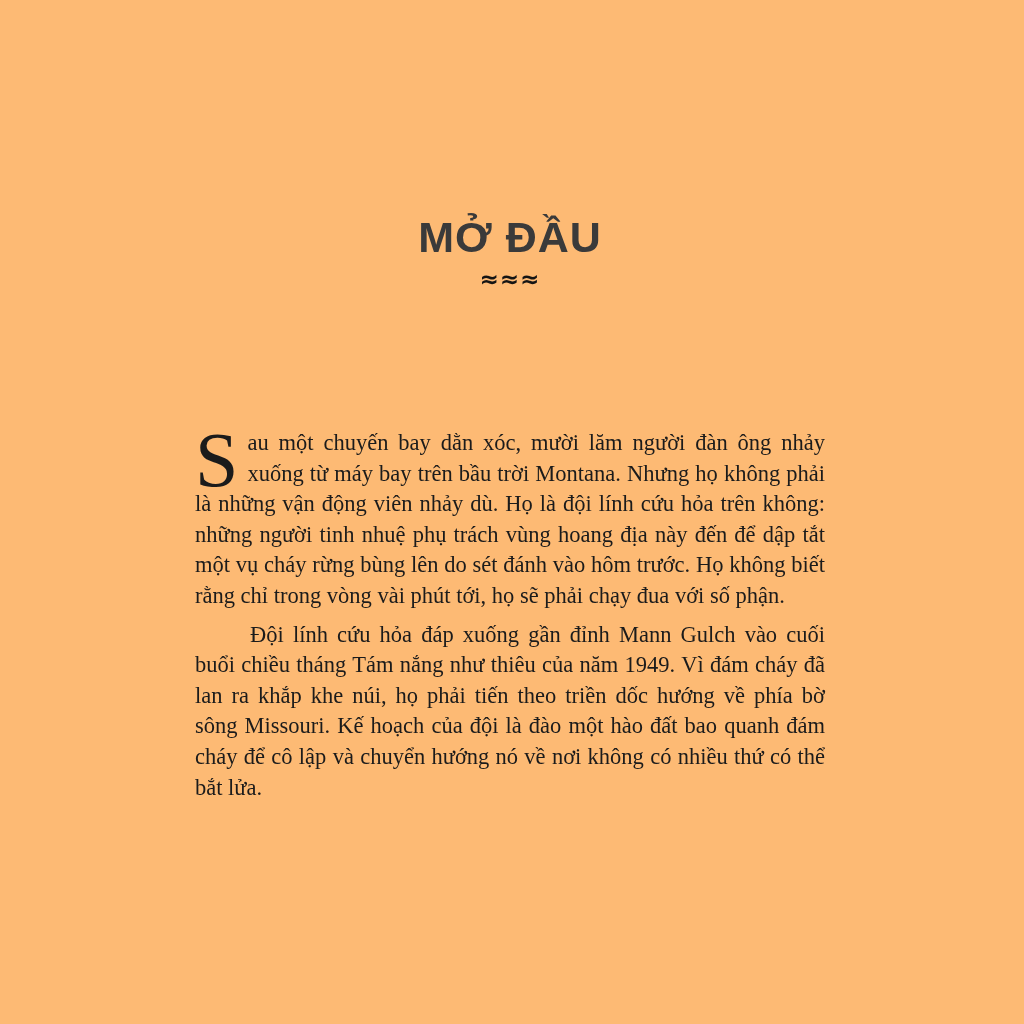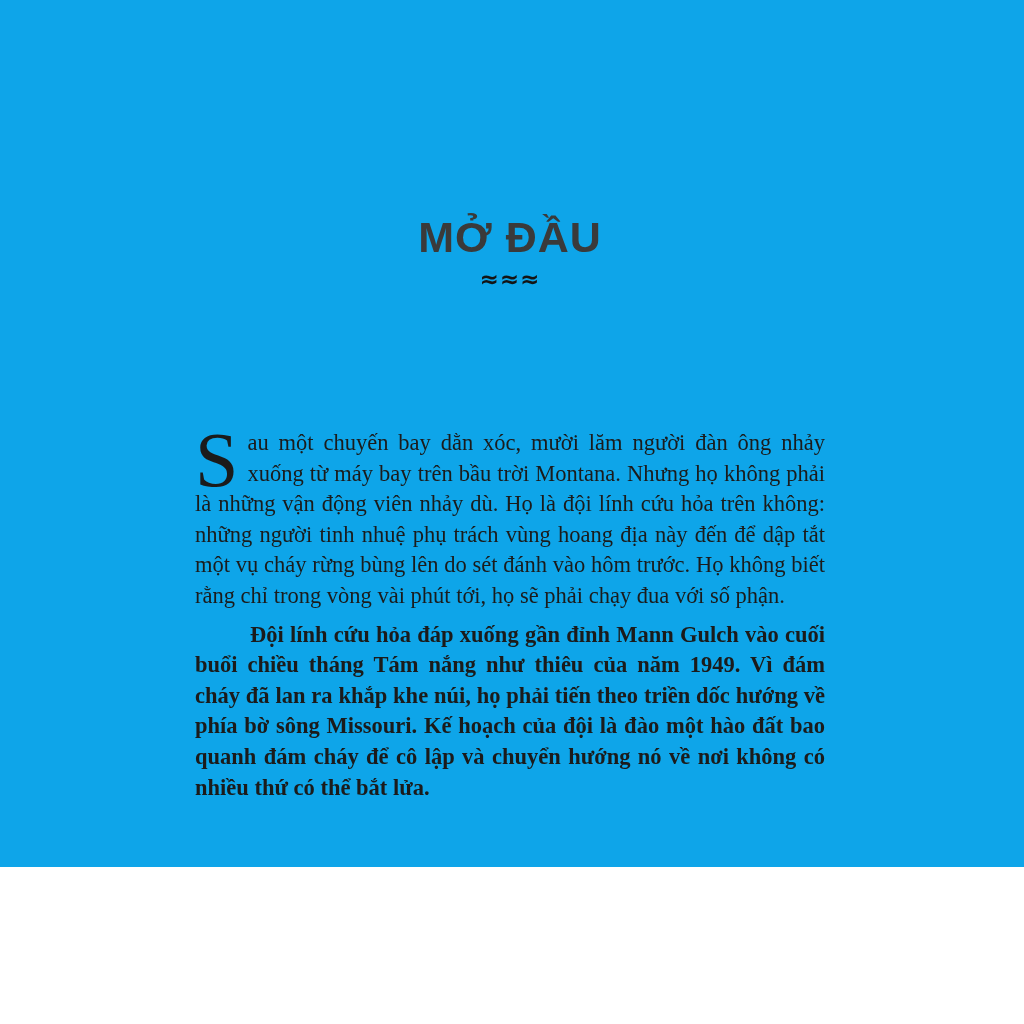--- a/index.html
+++ b/index.html
@@ -3,22 +3,22 @@
 <meta charset="utf-8">
 <style>
   html, body {
     margin: 0;
     padding: 0;
     background: #ffffff;
   }
   .page {
     position: relative;
     width: 1024px;
-    height: 867px;
-    background: #0ea5e9;
+    height: 1024px;
+    background: #fdba74;
     overflow: hidden;
   }
   .chapter-title {
     position: absolute;
     top: 183px;
     left: 195px;
     width: 630px;
     text-align: center;
     font-family: "Liberation Sans", sans-serif;
     font-weight: 600;
@@ -49,21 +49,20 @@
     font-size: 22.5px;
     line-height: 30.6px;
     color: #1b1b1b;
     text-align: justify;
   }
   .body-text p {
     margin: 0 0 8px 0;
   }
   .body-text p.indent {
     text-indent: 55px;
-    font-weight: bold;
   }
   .dropcap {
     float: left;
     font-family: "Liberation Serif", serif;
     font-size: 78px;
     line-height: 57px;
     padding: 3px 9px 0 0;
     color: #1b1b1b;
   }
 </style>

